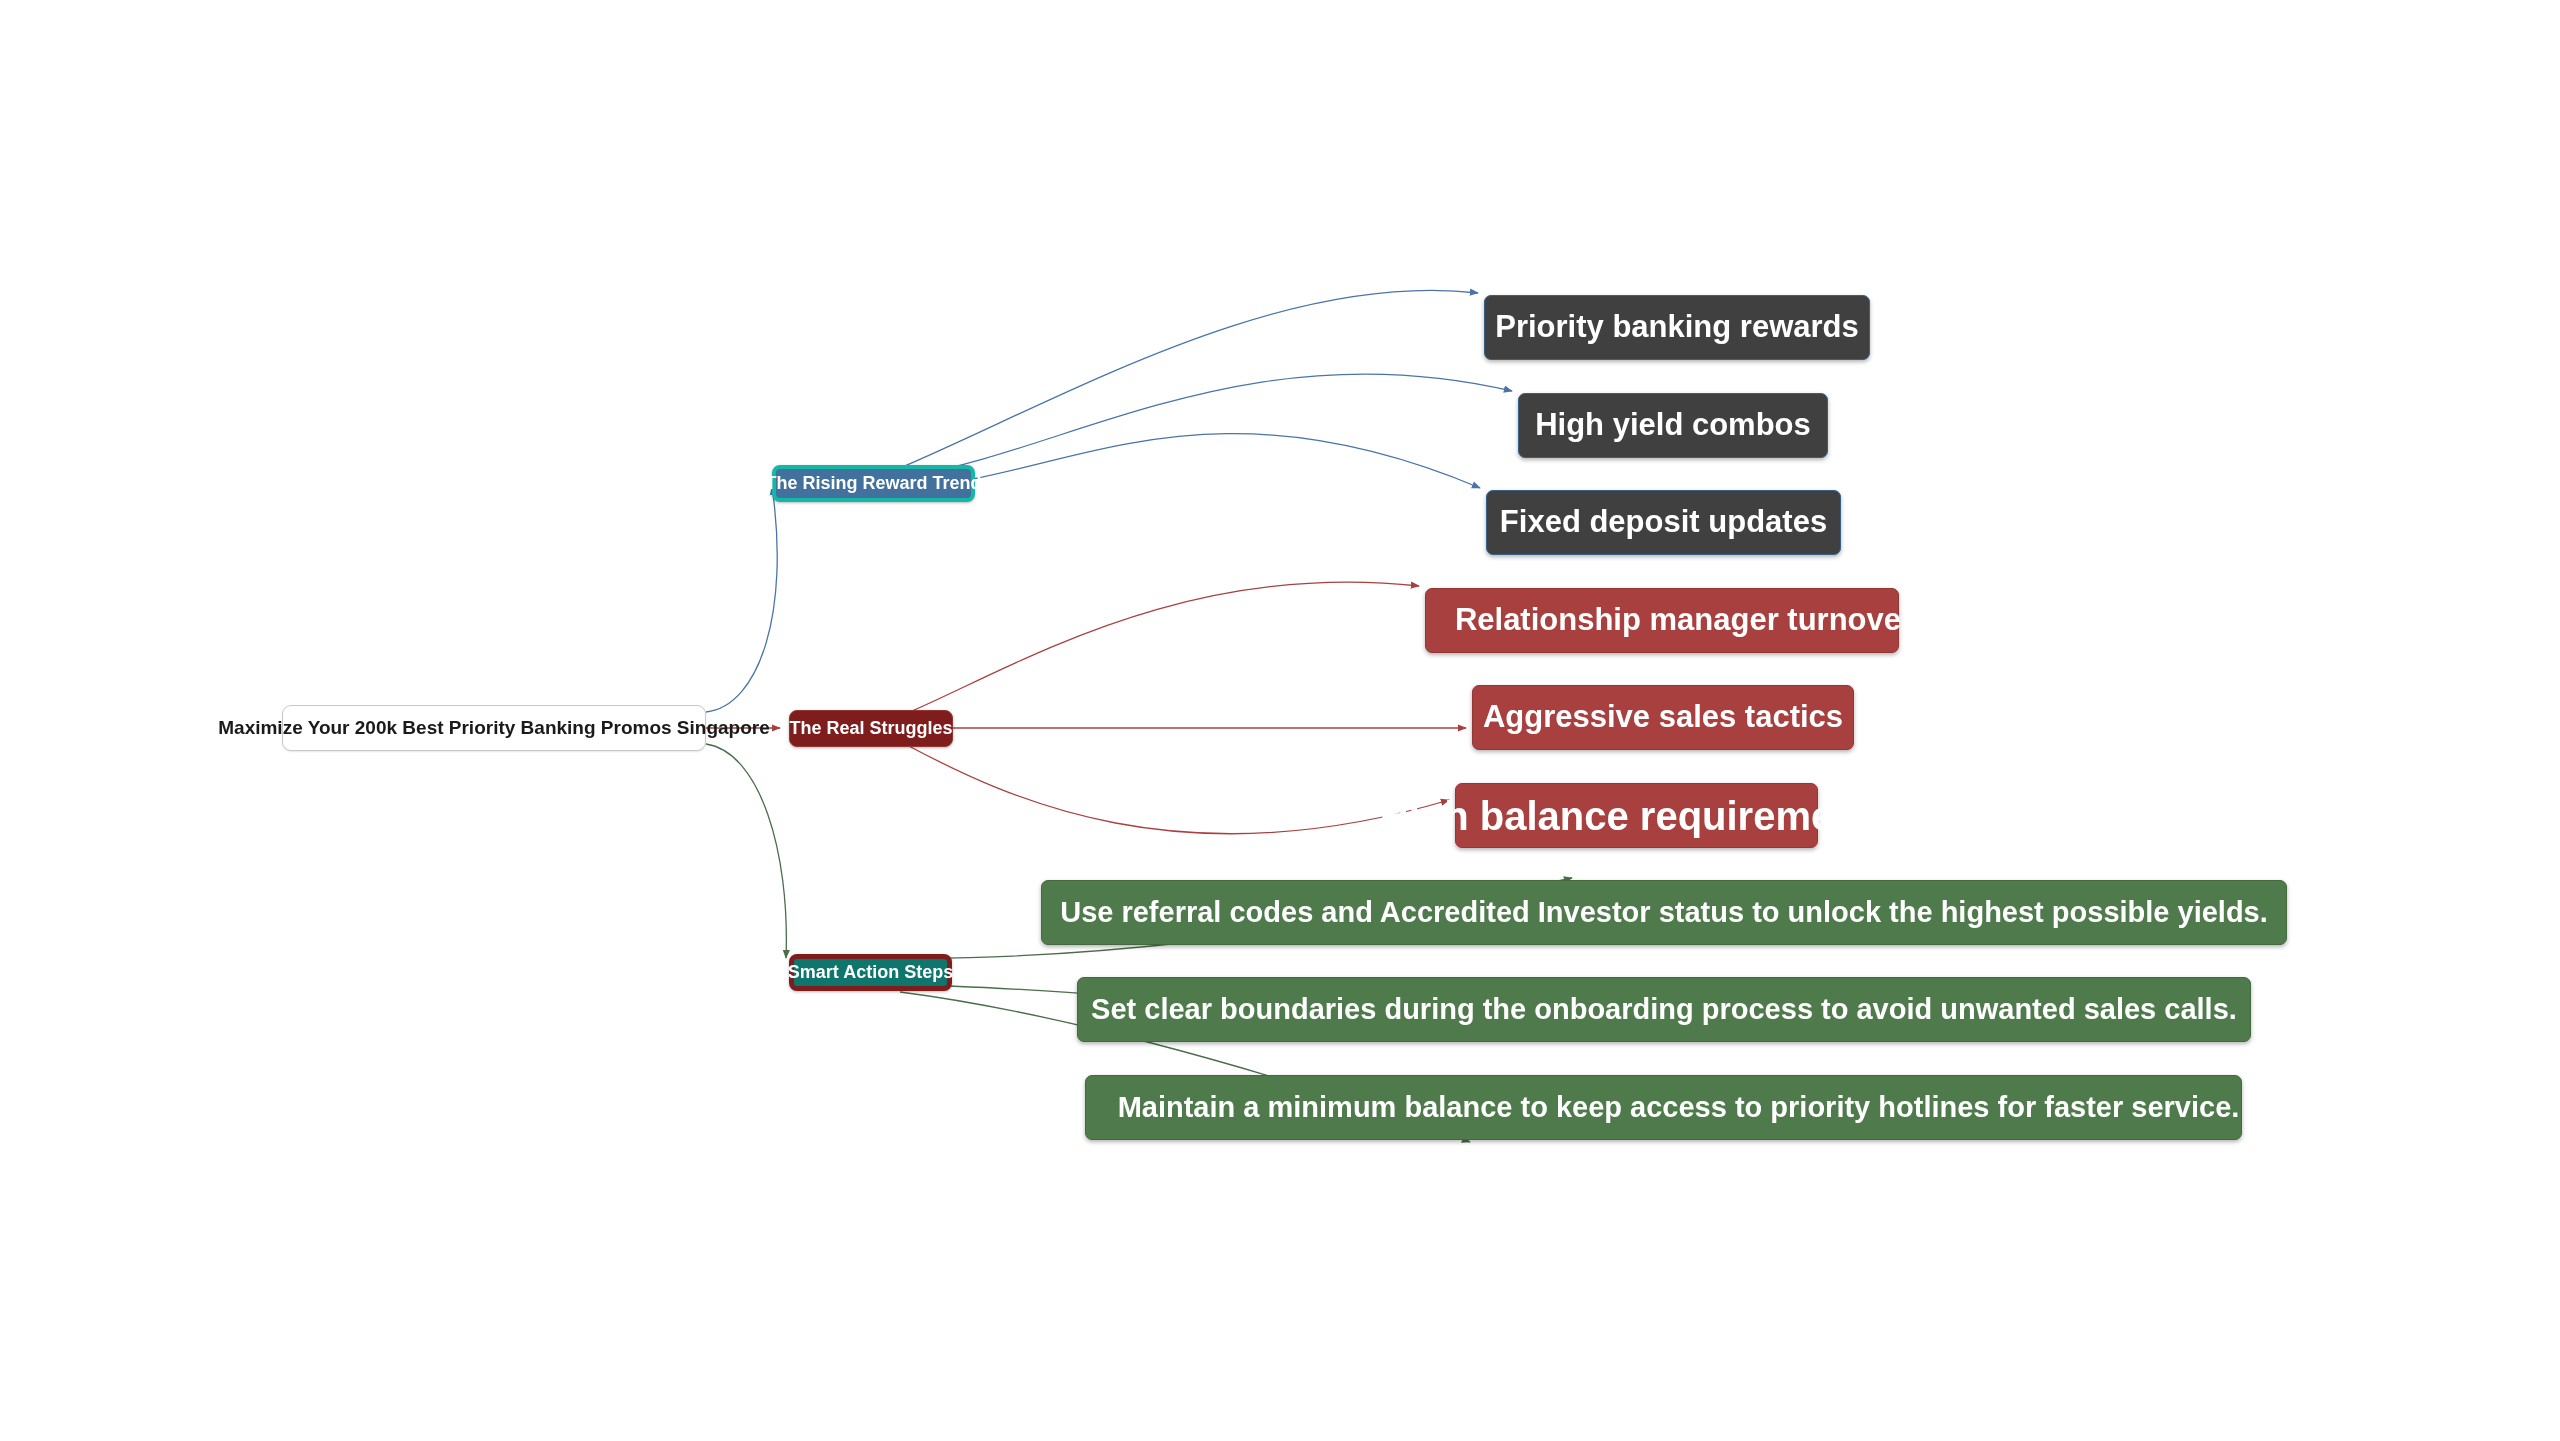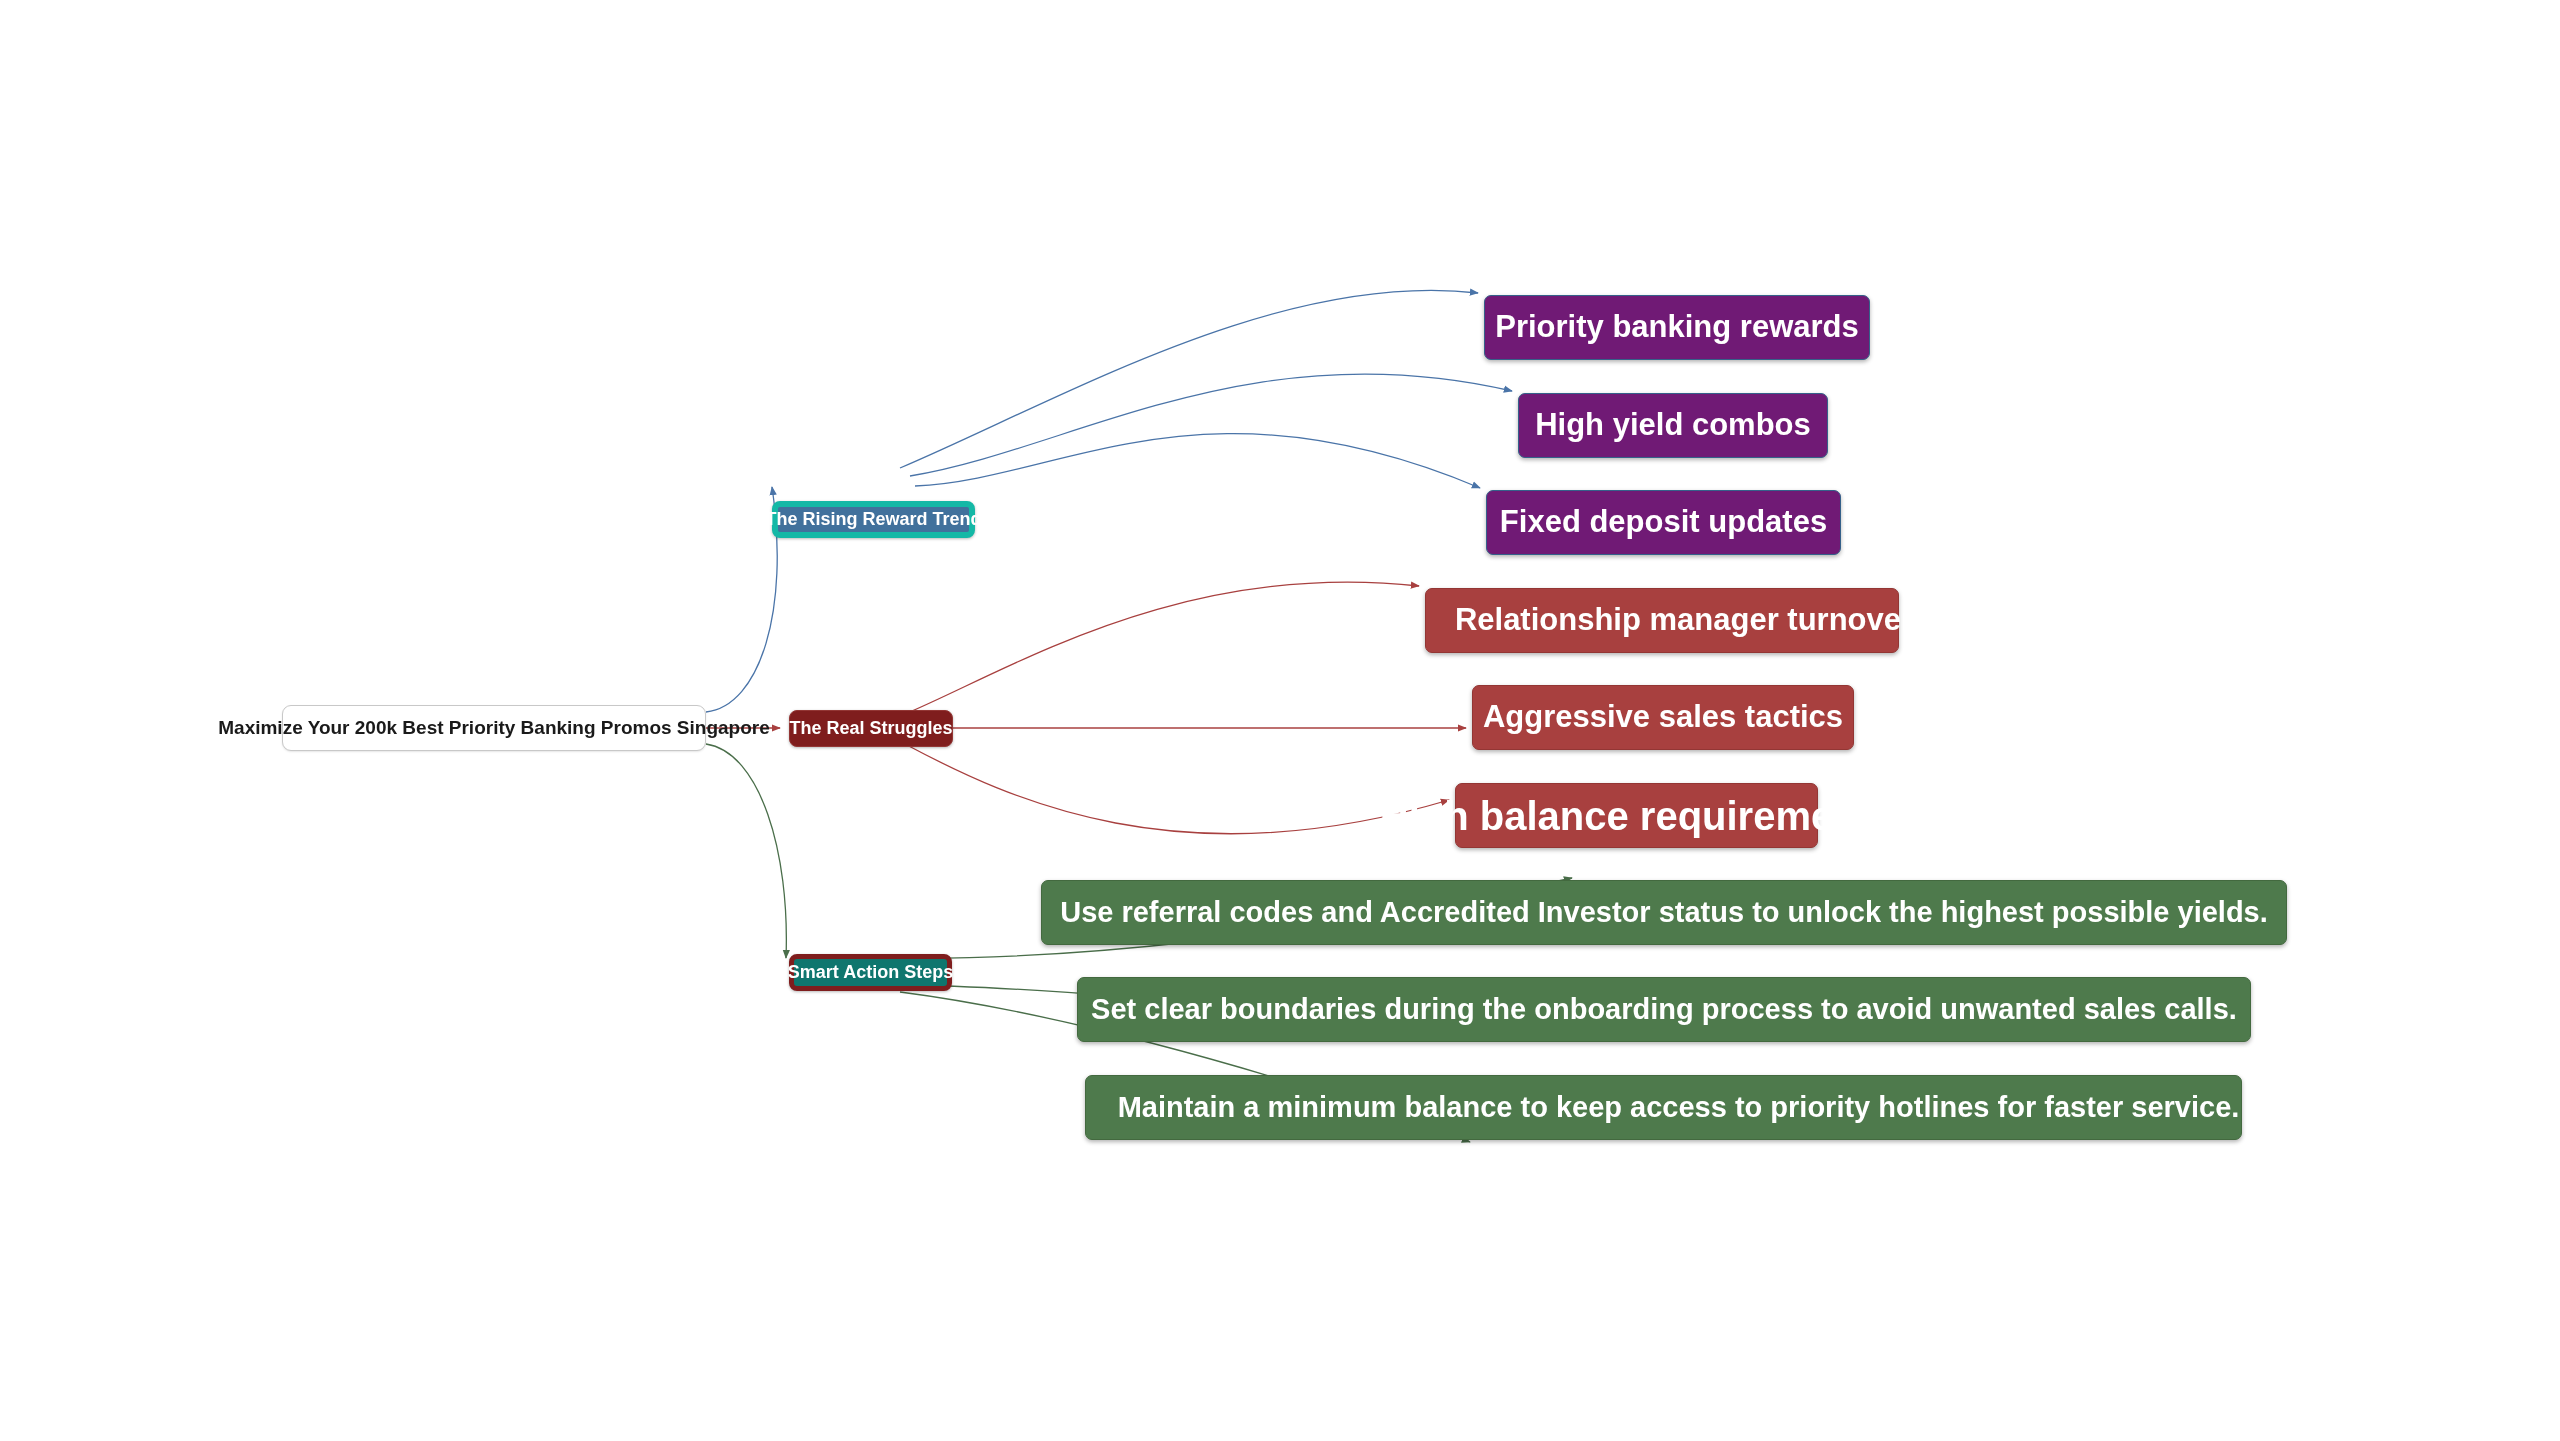--- a/index.html
+++ b/index.html
@@ -53,24 +53,24 @@
     font-size: 18px;
     border-radius: 8px;
     box-shadow: 0 1px 3px rgba(0,0,0,0.28);
   }
   .node-leaf {
     color: #ffffff;
     font-weight: bold;
     border-radius: 7px;
     box-shadow: 0 2px 4px rgba(0,0,0,0.30);
   }
-  .leaf-blue   { background: #701a75; border: 1px solid #35618a; }
+  .leaf-blue   { background: #404040; border: 1px solid #35618a; }
   .leaf-red    { background: #a8403f; border: 1px solid #933634; }
   .leaf-green  { background: #4e7a4c; border: 1px solid #43693f; }
-  .branch-blue  { background: #41719c; border: 6px solid #14b8a6; margin-top: 36px; }
+  .branch-blue  { background: #41719c; border: 4px solid #14b8a6; }
   .branch-red   { background: #7f1d1d; border: 1px solid #933634; }
   .branch-green { background: #0f766e; border: 5px solid #7f1d1d; }
 </style>
 </head>
 <body>
 
 <div id="canvas">
 
   <svg id="edges" viewBox="0 0 2560 1441" xmlns="http://www.w3.org/2000/svg">
     <defs>

